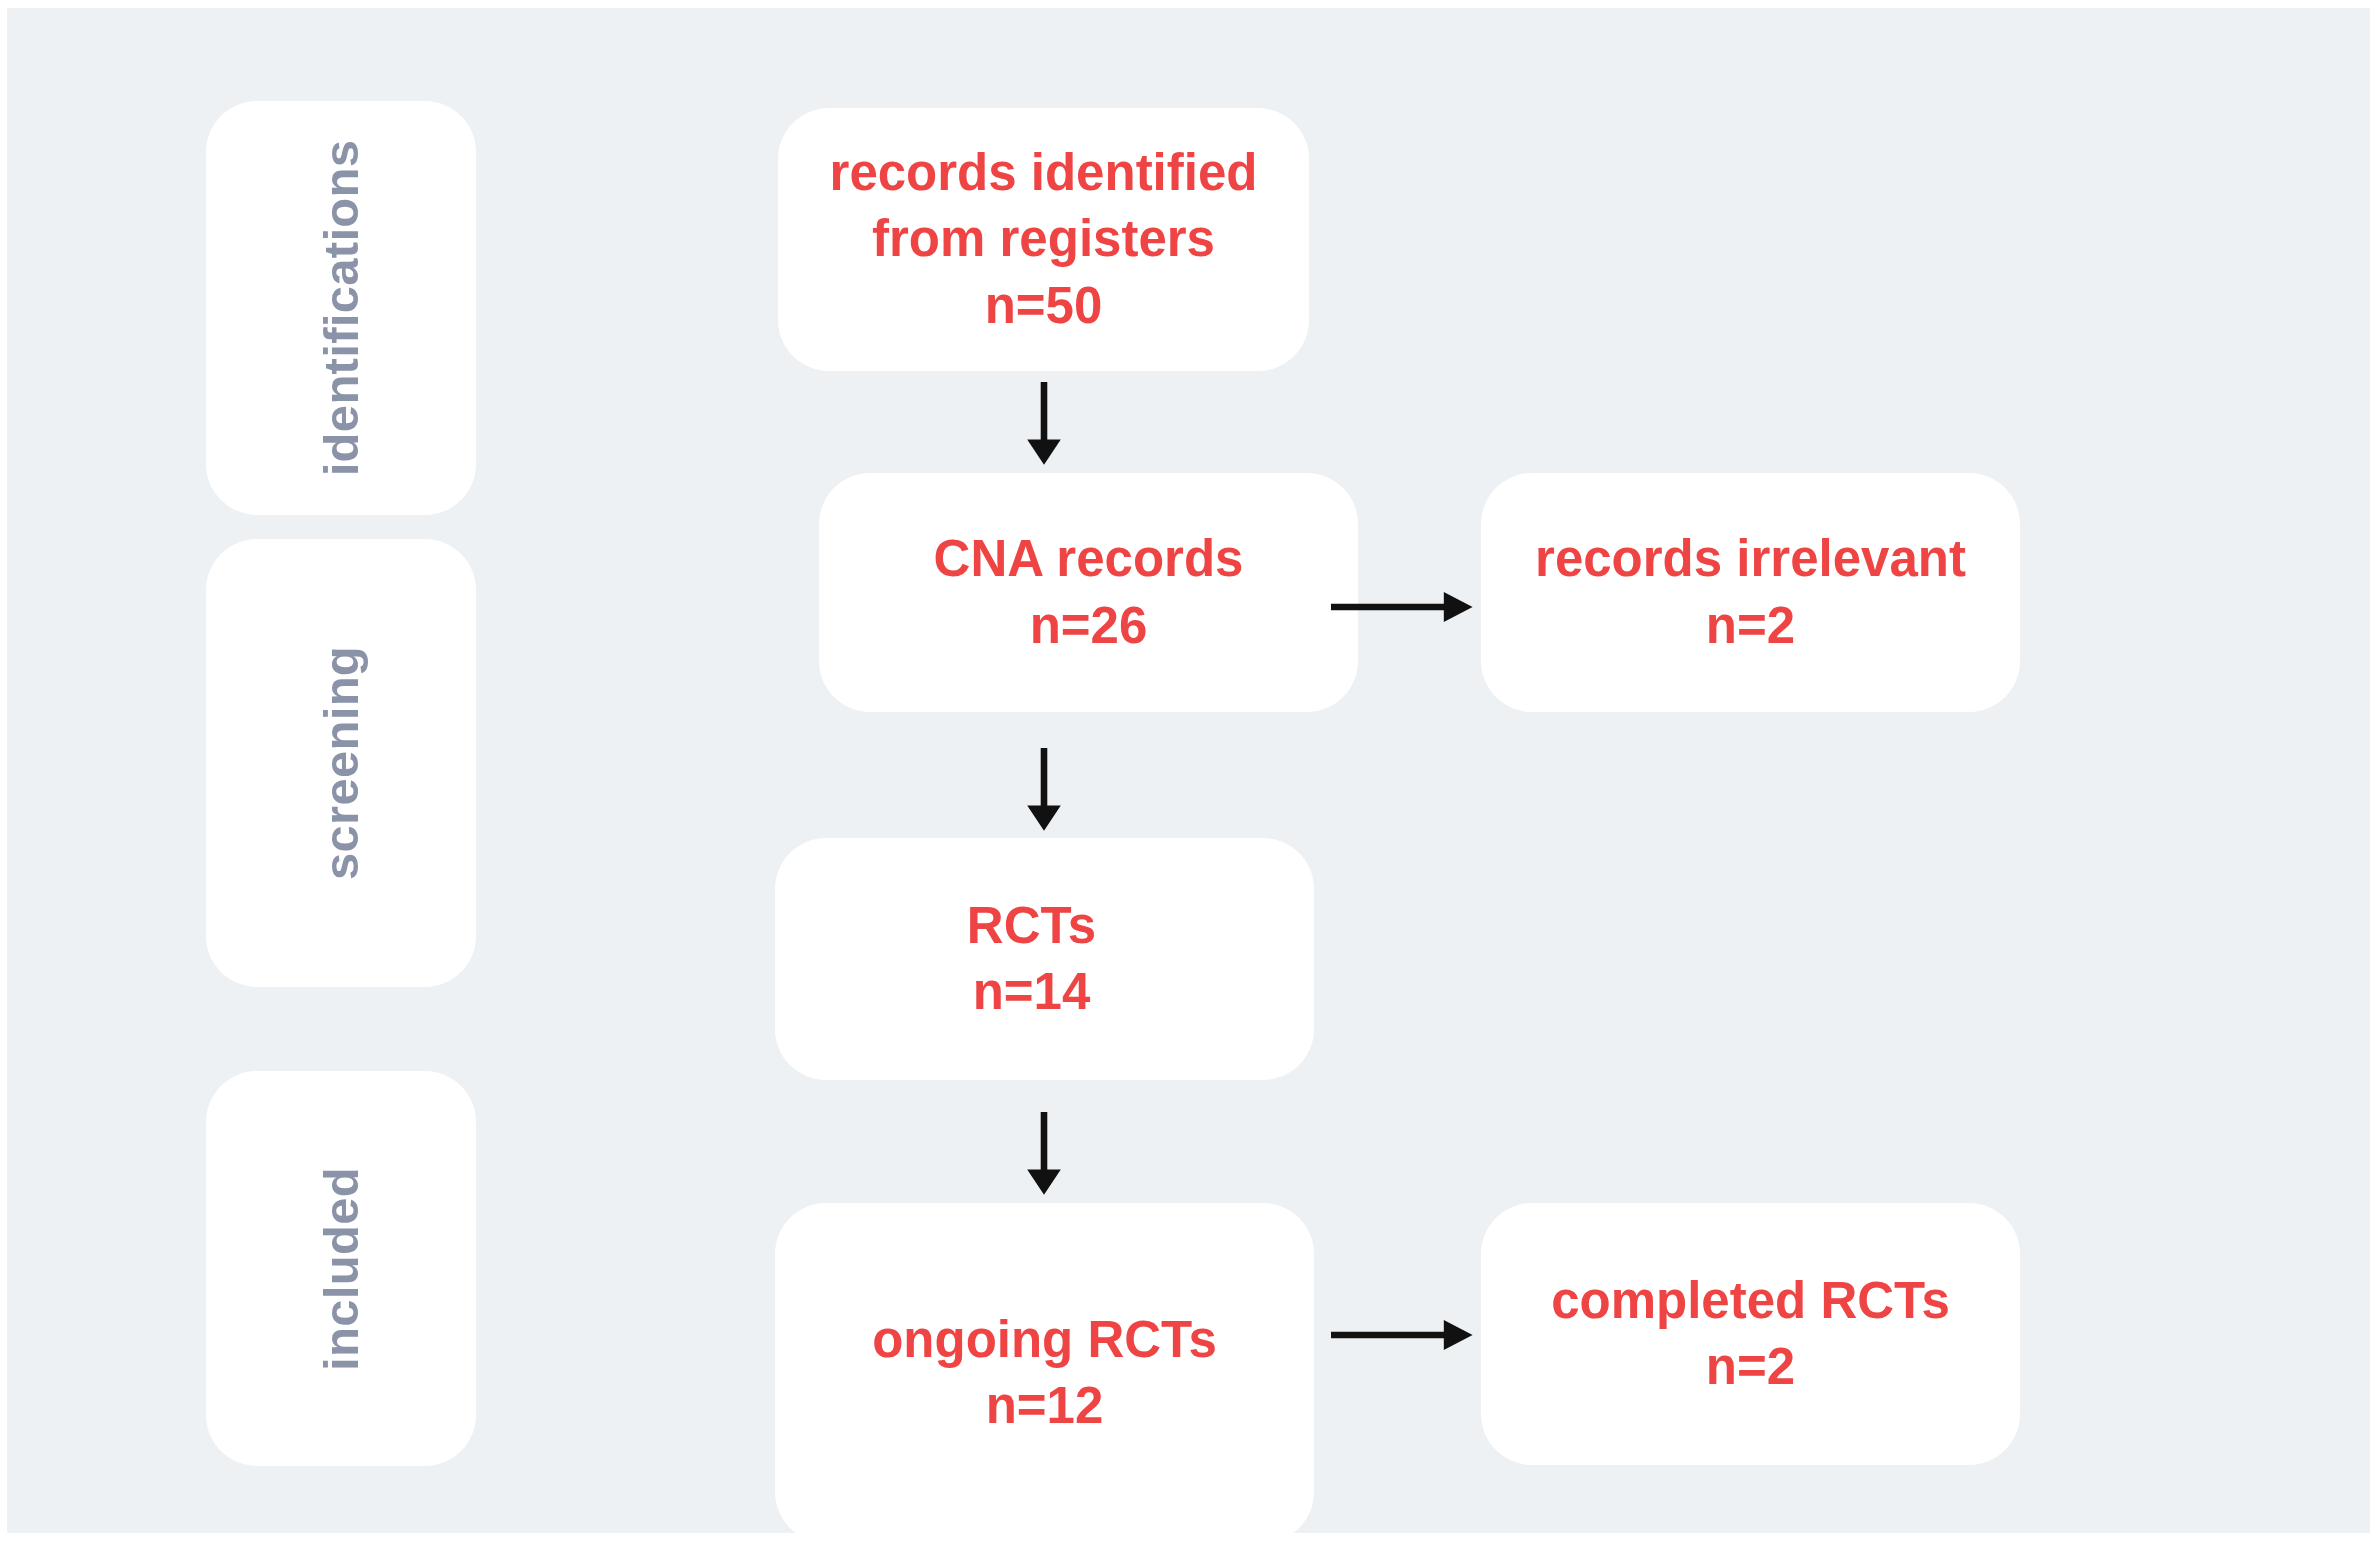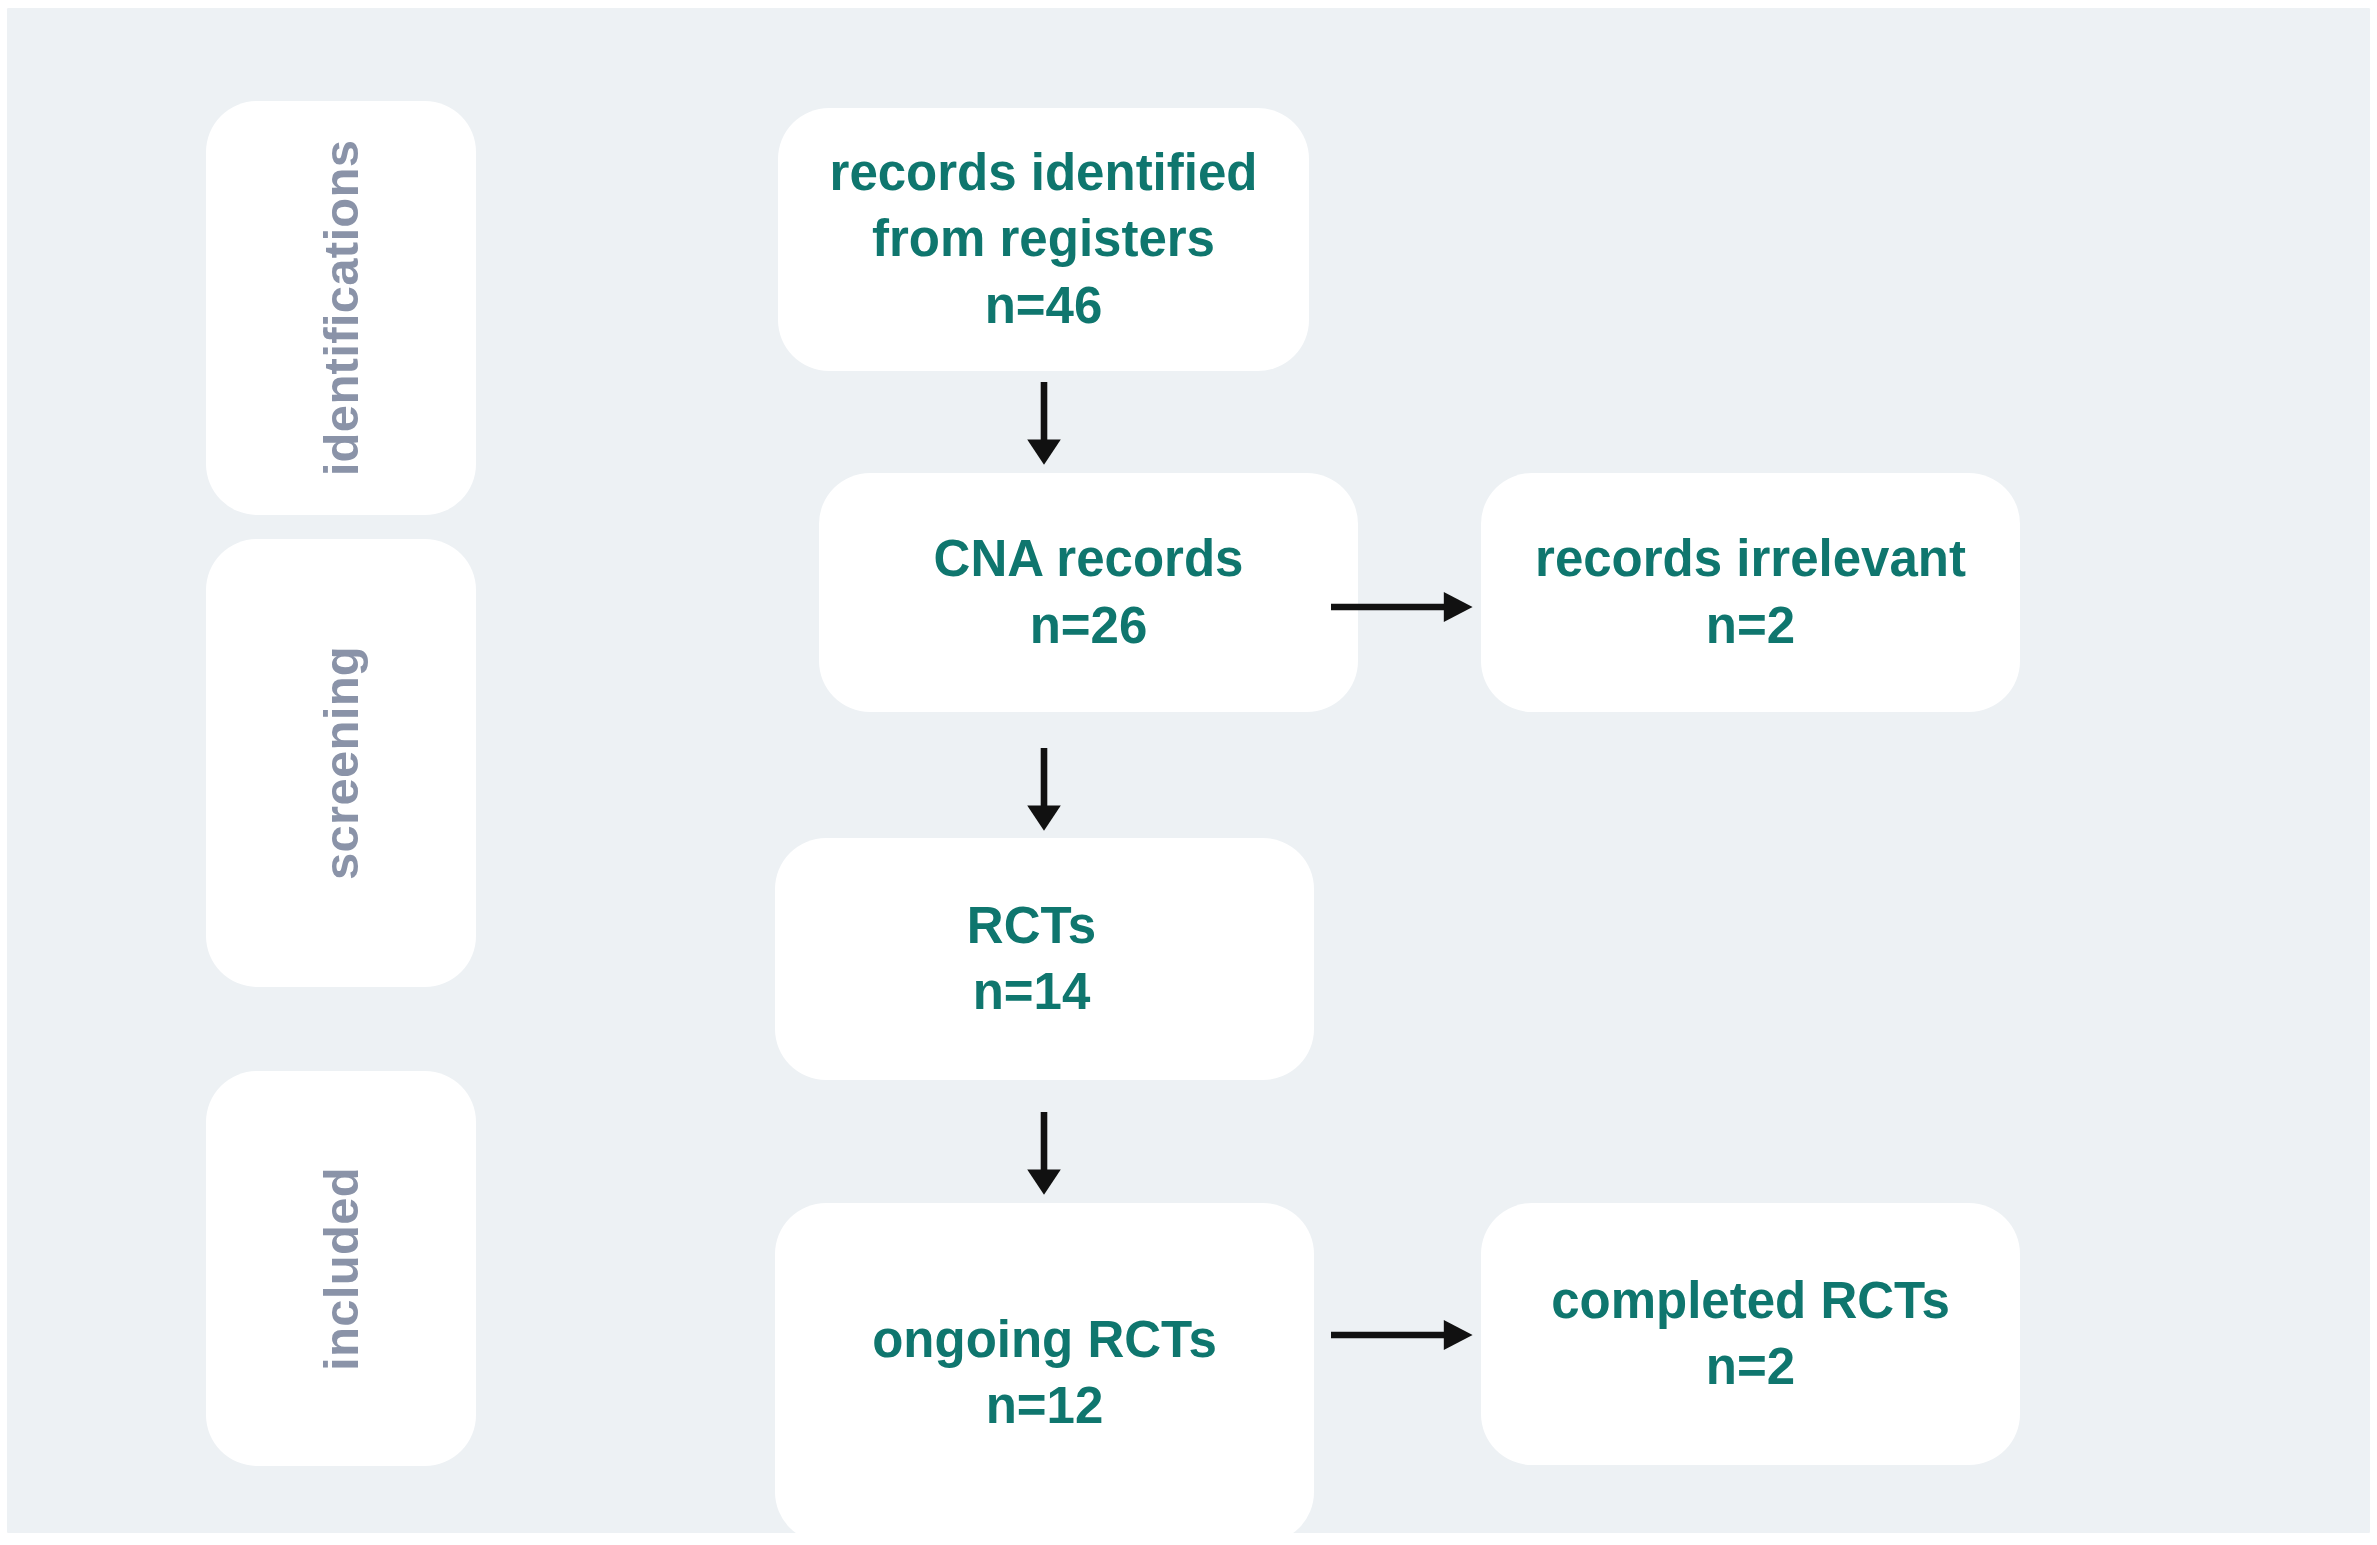--- a/index.html
+++ b/index.html
@@ -37,21 +37,21 @@
   
   .node {
     position: absolute;
     background: #ffffff;
     border-radius: 51px;
     box-sizing: border-box;
     display: flex;
     flex-direction: column;
     align-items: center;
     justify-content: center;
-    color: #0f766e;
+    color: #ef4444;
     font-weight: 700;
     line-height: 1.30;
     text-align: center;
   }
   .node .line {
     display: block;
     white-space: nowrap;
   }
 
   
@@ -120,21 +120,21 @@
     <span class="vlabel">screening</span>
   </div>
 
   <div class="stage" id="stage-included">
     <span class="vlabel">included</span>
   </div>
 
   <div class="node" id="node-identified">
     <span class="line">records identified</span>
     <span class="line">from registers</span>
-    <span class="line">n=46</span>
+    <span class="line">n=50</span>
   </div>
 
   <div class="node" id="node-cna">
     <span class="line">CNA records</span>
     <span class="line">n=26</span>
   </div>
 
   <div class="node" id="node-irrelevant">
     <span class="line">records irrelevant</span>
     <span class="line">n=2</span>

